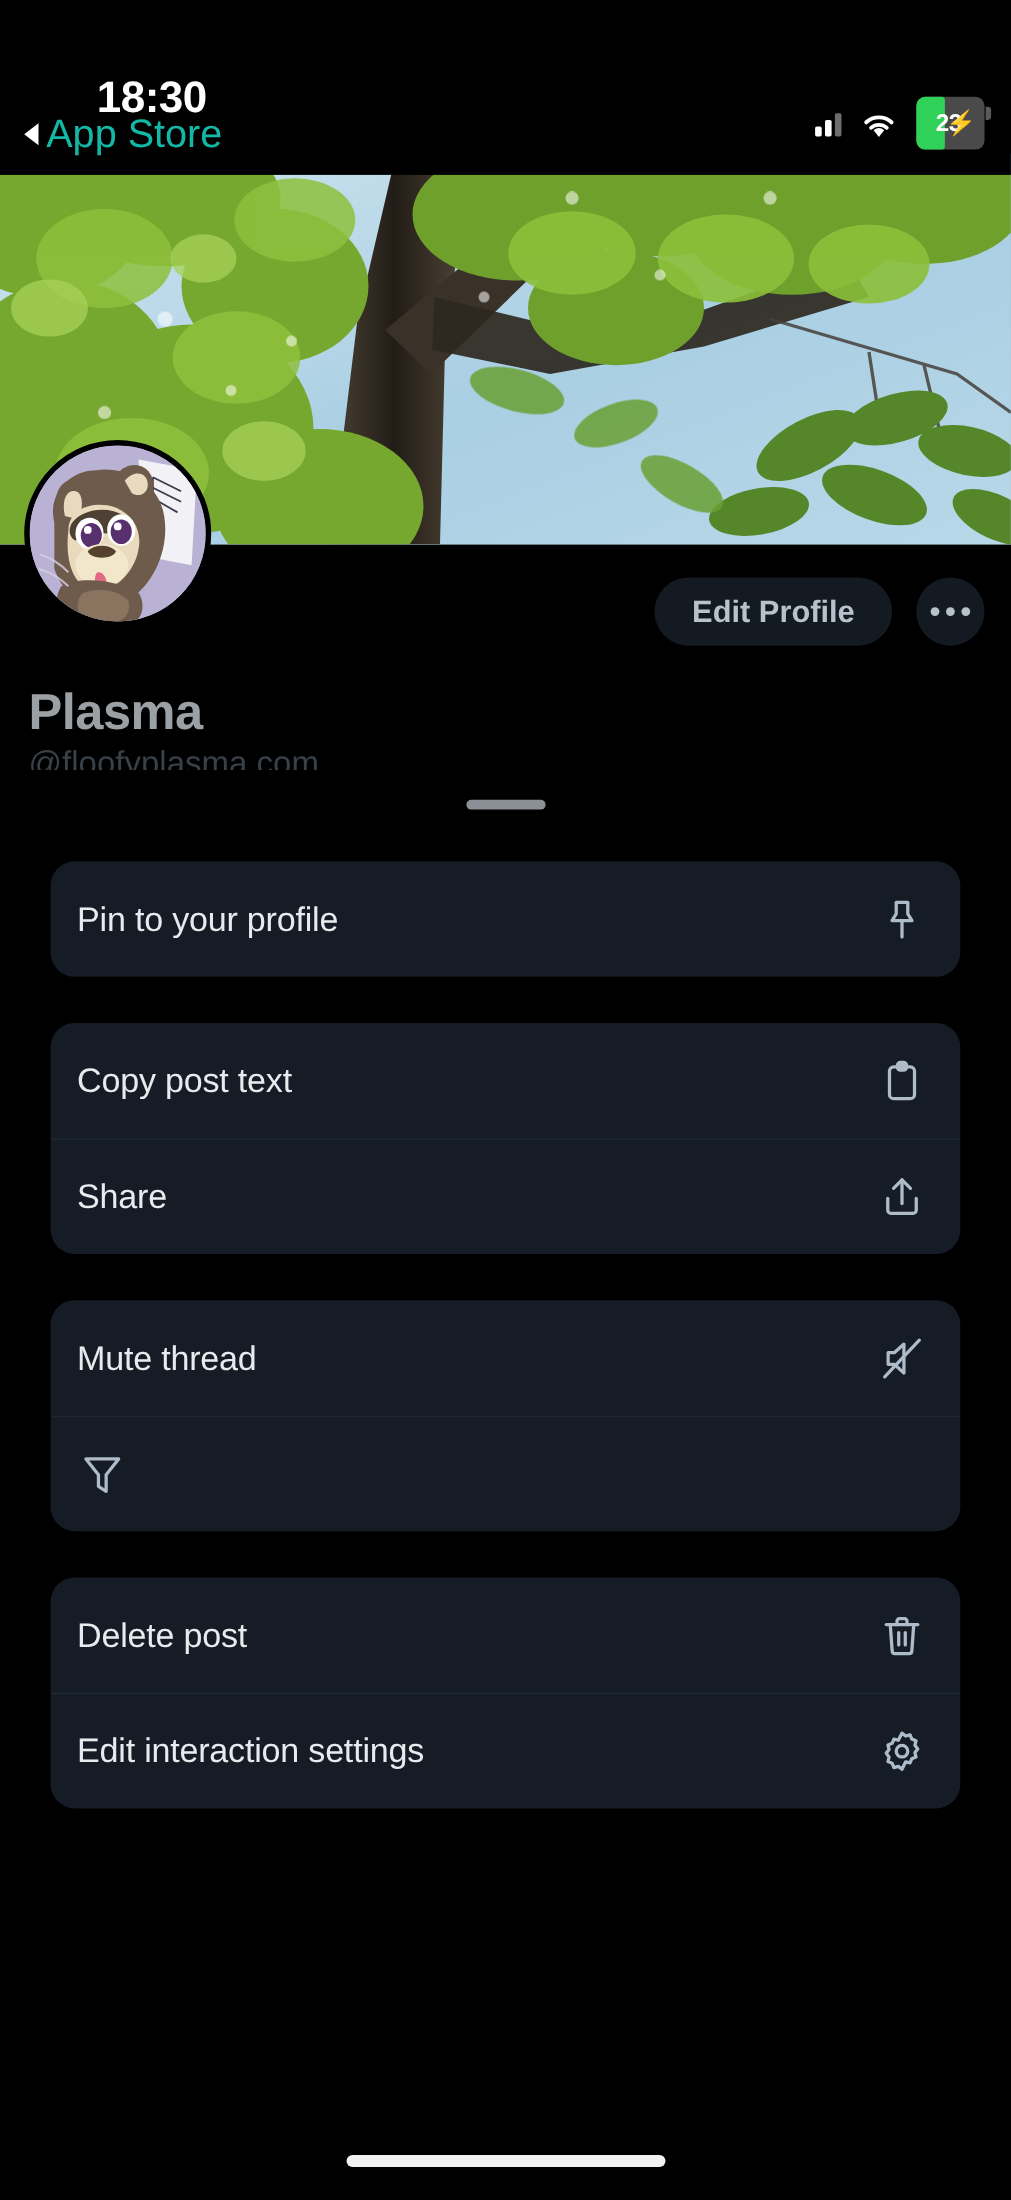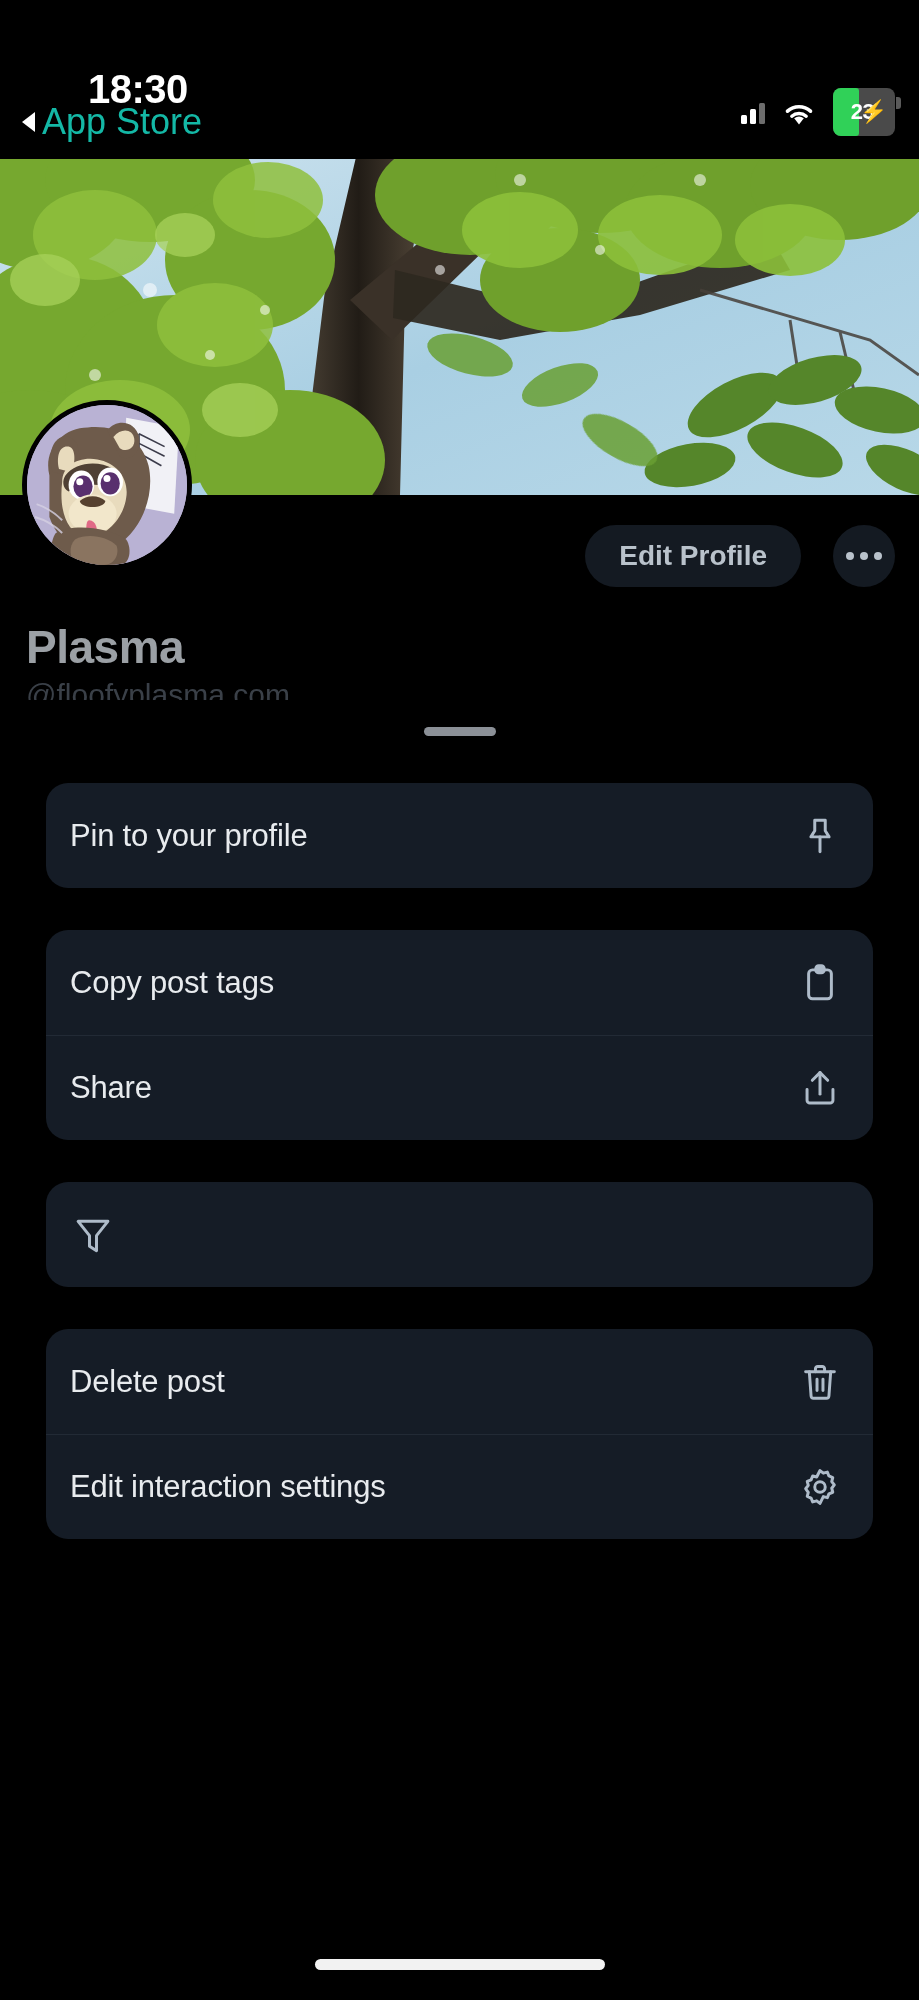--- a/index.html
+++ b/index.html
@@ -79,21 +79,21 @@
   .banner svg{ position:absolute; inset:0; width:100%; height:100%; }
 
   .avatar{
     position:absolute; left:22px; top:400px;
     width:170px; height:170px; border-radius:50%;
     background:#b9b2d4; border:5px solid #000; overflow:hidden; z-index:6;
   }
   .avatar svg{ width:100%; height:100%; display:block; }
 
   .profile-actions{
-    position:absolute; right:24px; top:525px; display:flex; gap:32px; align-items:center; z-index:5;
+    position:absolute; right:24px; top:525px; display:flex; gap:22px; align-items:center; z-index:5;
   }
   .edit-profile{
     height:62px; padding:0 34px; border-radius:31px;
     background:#141a22; color:#b9c2cb; font-size:28px; font-weight:600;
     display:flex; align-items:center; justify-content:center; border:none;
     font-family:inherit; cursor:pointer;
   }
   .more-btn{
     width:62px; height:62px; border-radius:50%; background:#141a22;
     display:flex; align-items:center; justify-content:center; gap:6px;
@@ -334,41 +334,50 @@
         <svg viewBox="0 0 24 24" fill="none" stroke="currentColor" stroke-width="1.7" stroke-linecap="round" stroke-linejoin="round">
           <path d="M9 3h6v6l2.2 3.5H6.8L9 9V3z"></path>
           <path d="M12 12.5V21"></path>
         </svg>
       </span>
     </div>
   </div>
 
   <div class="group">
     <div class="row">
-      <span class="row-label">Copy post tags</span>
+      <span class="row-label">Copy post text</span>
       <span class="row-icon">
         <svg viewBox="0 0 24 24" fill="none" stroke="currentColor" stroke-width="1.7" stroke-linecap="round" stroke-linejoin="round">
           <rect x="5.5" y="4.5" width="13" height="16.5" rx="2.2"></rect>
           <rect x="9.6" y="2.2" width="4.8" height="4" rx="1.6" fill="currentColor"></rect>
         </svg>
       </span>
     </div>
     <div class="row">
       <span class="row-label">Share</span>
       <span class="row-icon">
         <svg viewBox="0 0 24 24" fill="none" stroke="currentColor" stroke-width="1.7" stroke-linecap="round" stroke-linejoin="round">
           <path d="M12 15.5V3.2"></path>
           <path d="M7.6 7.6 L12 3.2 L16.4 7.6"></path>
           <path d="M4.6 12.8v6.2a1.6 1.6 0 0 0 1.6 1.6h11.6a1.6 1.6 0 0 0 1.6-1.6v-6.2"></path>
         </svg>
       </span>
     </div>
   </div>
 
   <div class="group">
+    <div class="row">
+      <span class="row-label">Mute thread</span>
+      <span class="row-icon">
+        <svg viewBox="0 0 24 24" fill="none" stroke="currentColor" stroke-width="1.7" stroke-linecap="round" stroke-linejoin="round">
+          <path d="M13 4.5 L8 9H4.8v6H8l5 4.5z"></path>
+          <path d="M3 21.5 L21 2.5"></path>
+        </svg>
+      </span>
+    </div>
     <div class="row">
       <span class="row-icon">
         <svg viewBox="0 0 24 24" fill="none" stroke="currentColor" stroke-width="1.7" stroke-linecap="round" stroke-linejoin="round">
           <path d="M3.5 4.2h17L14 12.4V21l-4-2.6v-6z"></path>
         </svg>
       </span>
     </div>
   </div>
 
   <div class="group">

